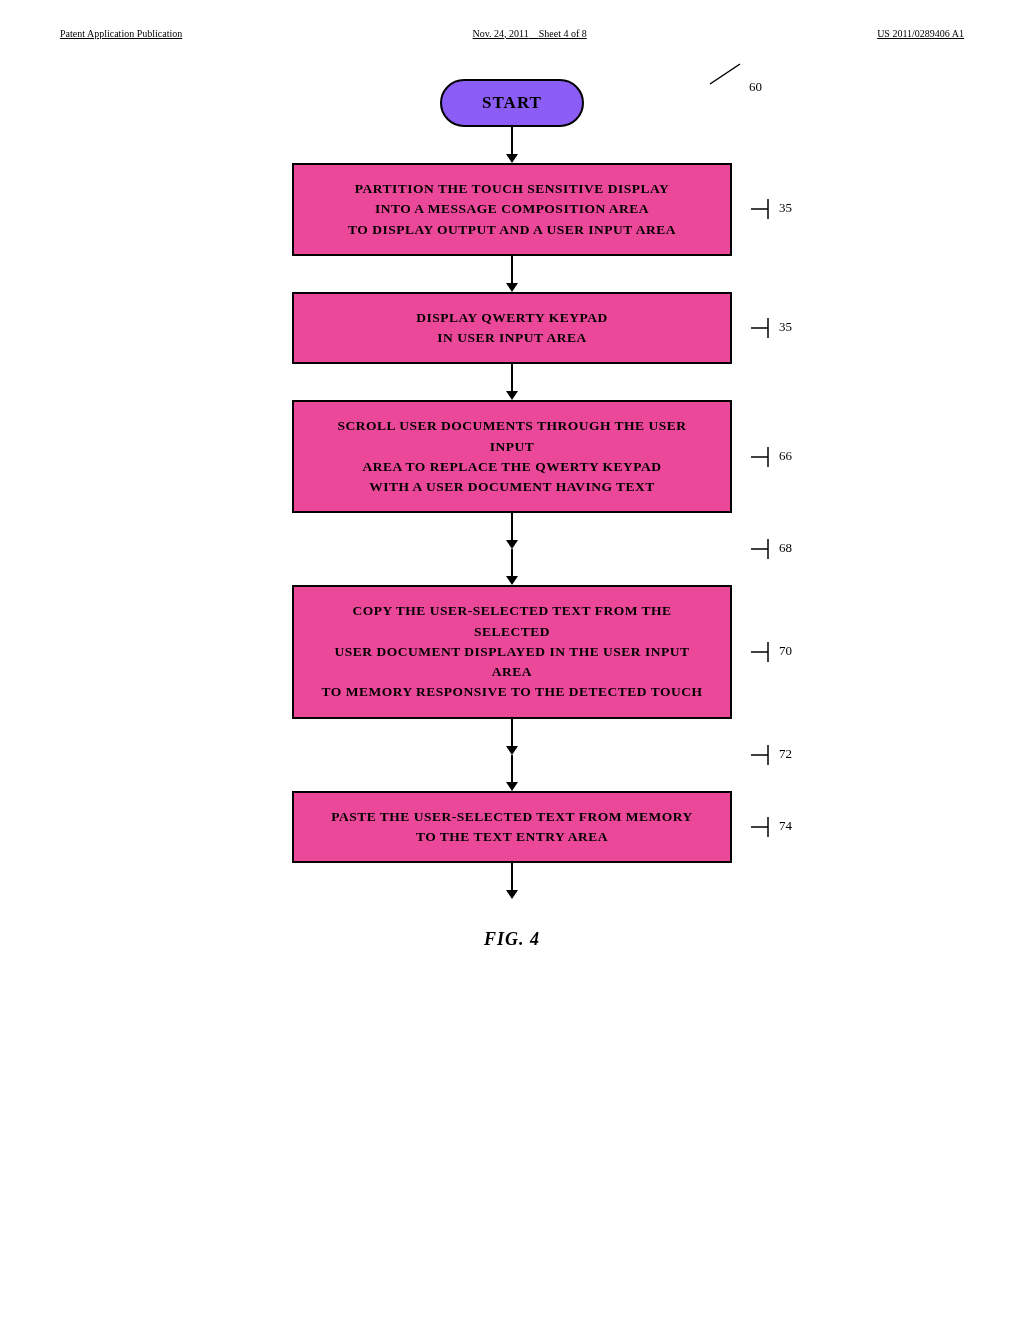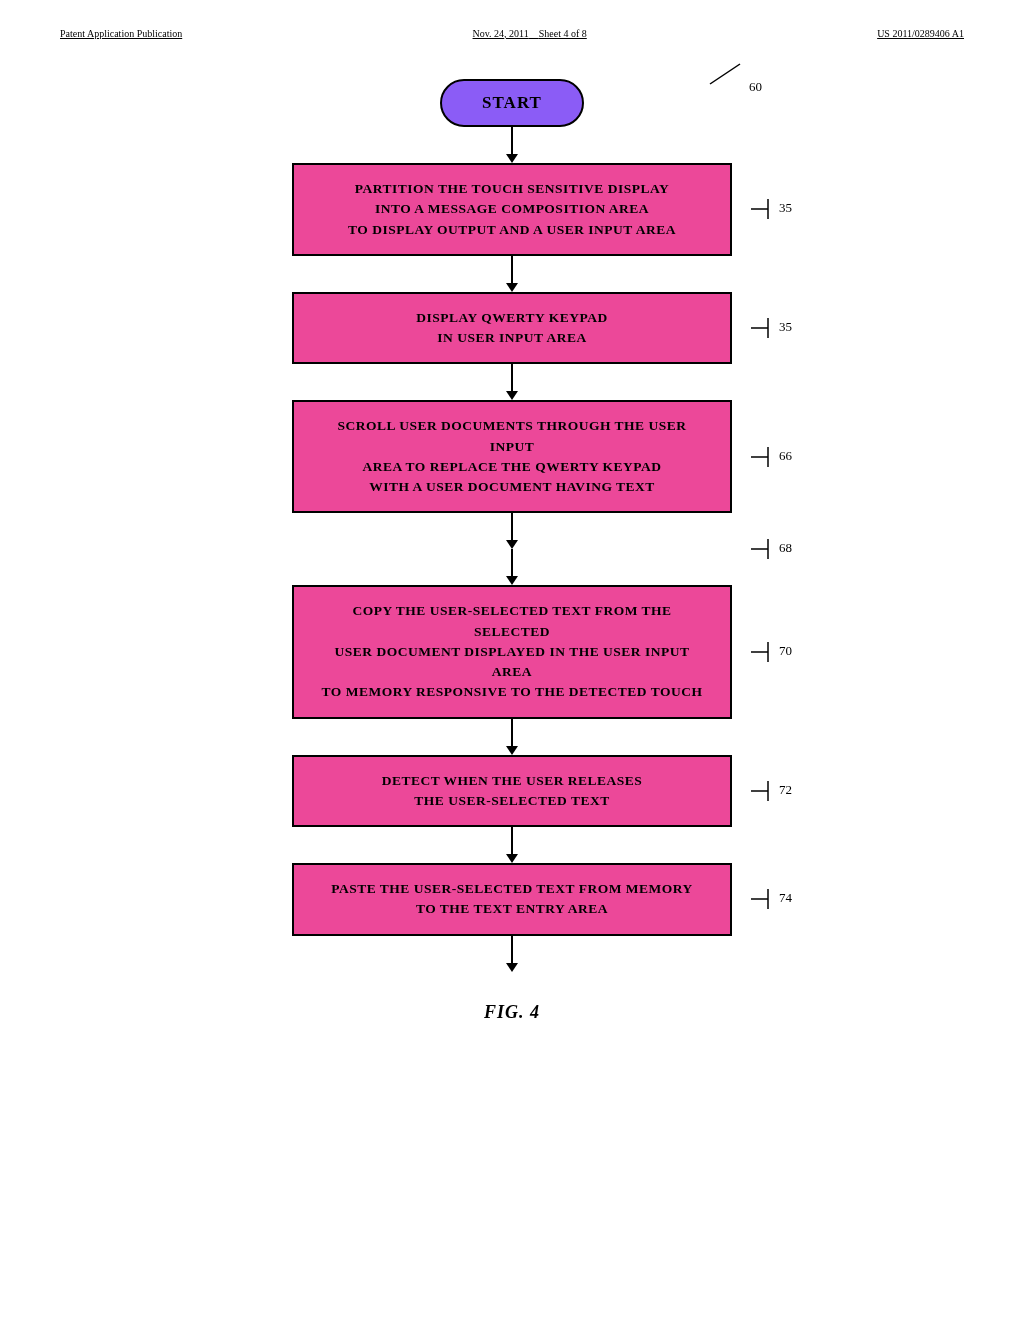--- a/index.html
+++ b/index.html
@@ -235,23 +235,20 @@
         <span>70</span>
       </div>
     </div>
 
     <div class="arrow">
       <div class="arrow-line"></div>
       <div class="arrow-head"></div>
     </div>
 
     <div class="step-row">
-      <div class="rect-box">
-        <span>DETECT WHEN THE USER RELEASES<br>THE USER-SELECTED TEXT</span>
-      </div>
       <div class="step-label">
         <svg width="30" height="30" style="display:inline-block; vertical-align:middle;">
           <line x1="5" y1="15" x2="22" y2="15" stroke="#000" stroke-width="1.5"></line>
           <line x1="22" y1="5" x2="22" y2="25" stroke="#000" stroke-width="1.5"></line>
         </svg>
         <span>72</span>
       </div>
     </div>
 
     <div class="arrow">

